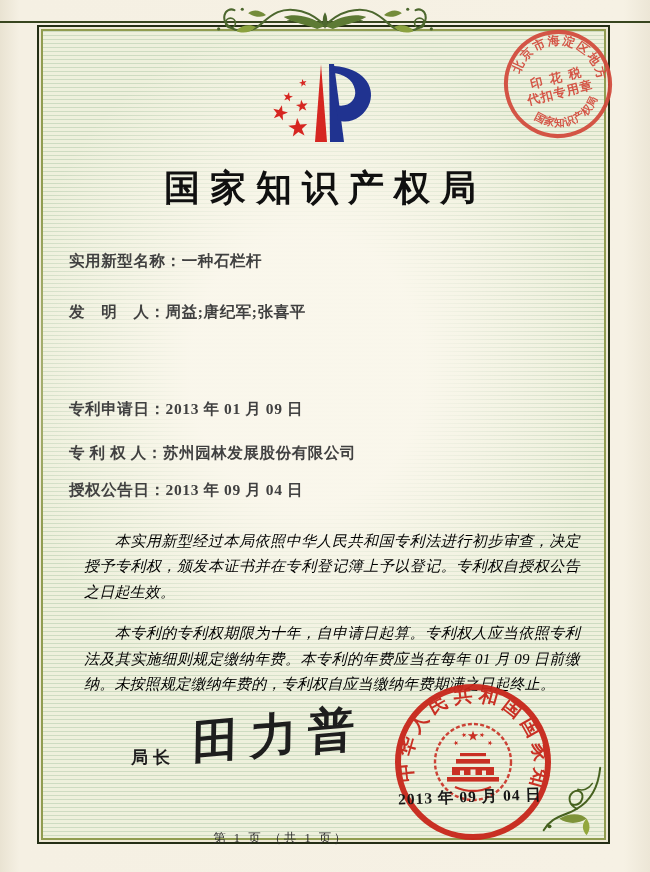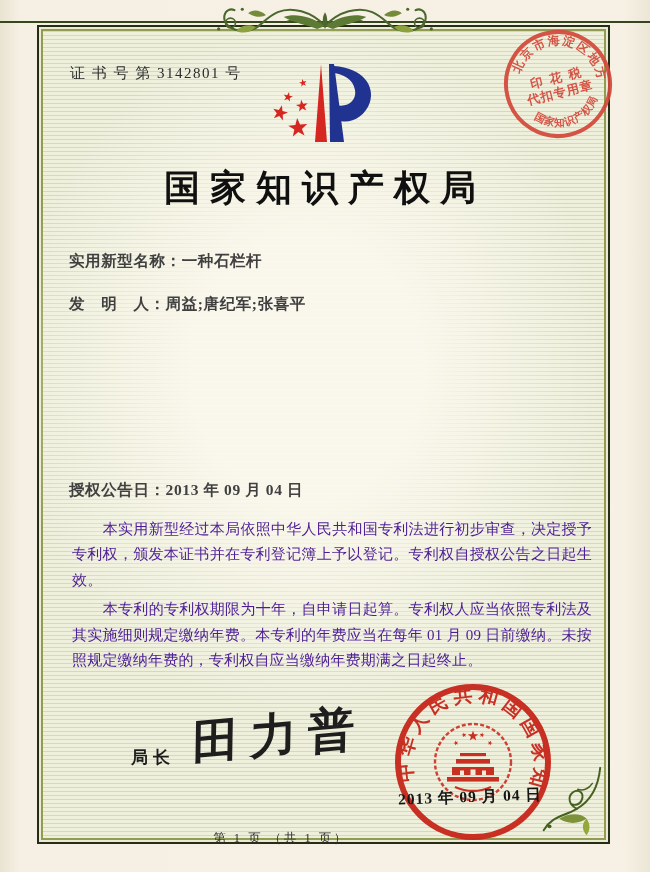--- a/index.html
+++ b/index.html
@@ -39,26 +39,26 @@
 
   .logo{position:absolute;left:253px;top:50px;width:152px;height:114px;z-index:3;}
 
   .title{
     position:absolute;left:0;top:164px;width:650px;text-align:center;z-index:3;
     font-size:36px;font-weight:700;letter-spacing:10px;color:#101010;
   }
 
   .field{position:absolute;left:69px;z-index:3;font-size:15.5px;font-weight:600;
     color:#404040;letter-spacing:.6px;white-space:nowrap;}
-  .f1{top:251px}.f2{top:294px}.f3{top:349px}.f4{top:399px}.f5{top:443px}.f6{top:480px}
+  .f1{top:251px}.f2{top:302px}.f3{top:349px}.f4{top:399px}.f5{top:443px}.f6{top:480px}
 
   .paras{position:absolute;left:68px;top:513px;width:528px;z-index:3;}
   .paras p{
-    margin:4px;font-size:15px;line-height:25.4px;text-indent:2.05em;
-    text-align:justify;color:#4c1d95;letter-spacing:.2px;
+    margin:16px;font-size:15px;line-height:25.4px;text-indent:2.05em;
+    text-align:justify;color:#000000;letter-spacing:.2px;font-style:italic;
   }
 
   .sig-label{position:absolute;left:131px;top:746px;z-index:3;font-size:17px;letter-spacing:5px;color:#1d1d1d;font-weight:bold;}
   .sig-name{
     position:absolute;left:192px;top:704px;z-index:3;
     font-size:47px;font-weight:700;letter-spacing:11px;color:#1e1e1e;
     transform:rotate(-5deg) skewX(-6deg);
   }
 
   .seal{position:absolute;left:388px;top:677px;width:170px;height:170px;z-index:3;opacity:.95;}
@@ -102,21 +102,20 @@
       <circle cx="46" cy="8" r="1.6" fill="#4c672e" stroke="none"></circle>
     </g>
     <use href="#ornHalf" transform="translate(260,0) scale(-1,1)"></use>
     <path d="M130,28 C127,22 127,16 130,11 C133,16 133,22 130,28 Z" fill="#4c672e"></path>
   </svg>
 
   <div class="ghost">国家知识产权局</div>
 
   <div class="frame"></div>
 
-  <div class="cert-no">证 书 号 第 3142801 号</div>
 
   <svg class="logo" viewBox="0 0 152 114">
     <polygon points="68,14 62,92 74,92" fill="#d62621"></polygon>
     <polygon points="76,14 81,14 91,92 77,92" fill="#203390"></polygon>
     <path d="M81,16 C110,18 122,36 117,52 C112,68 95,75 85,70 L83,55 C95,58 104,50 102,40 C100,29 90,24 80,23 Z" fill="#203390"></path>
     <g fill="#d62621">
       <use href="#star5" transform="translate(50,33) scale(0.40) rotate(-12)"></use>
       <use href="#star5" transform="translate(35,47) scale(0.50) rotate(12)"></use>
       <use href="#star5" transform="translate(49,56) scale(0.62) rotate(-8)"></use>
       <use href="#star5" transform="translate(27,63) scale(0.80) rotate(14)"></use>
@@ -124,20 +123,26 @@
     </g>
   </svg>
 
   <div class="title">国家知识产权局</div>
 
   <div class="field f1">
     <span>实用新型名称：</span><span>一种石栏杆</span>
   </div>
   <div class="field f2">
     <span>发　明　人：</span><span>周益;唐纪军;张喜平</span>
+  </div>
+  <div class="field f4">
+    <span>专利申请日：</span><span>2013 年 01 月 09 日</span>
+  </div>
+  <div class="field f5">
+    <span>专 利 权 人：</span><span>苏州园林发展股份有限公司</span>
   </div>
   <div class="field f6">
     <span>授权公告日：</span><span>2013 年 09 月 04 日</span>
   </div>
 
   <div class="paras">
     <p>本实用新型经过本局依照中华人民共和国专利法进行初步审查，决定授予专利权，颁发本证书并在专利登记簿上予以登记。专利权自授权公告之日起生效。</p>
     <p>本专利的专利权期限为十年，自申请日起算。专利权人应当依照专利法及其实施细则规定缴纳年费。本专利的年费应当在每年 01 月 09 日前缴纳。未按照规定缴纳年费的，专利权自应当缴纳年费期满之日起终止。</p>
   </div>
 

